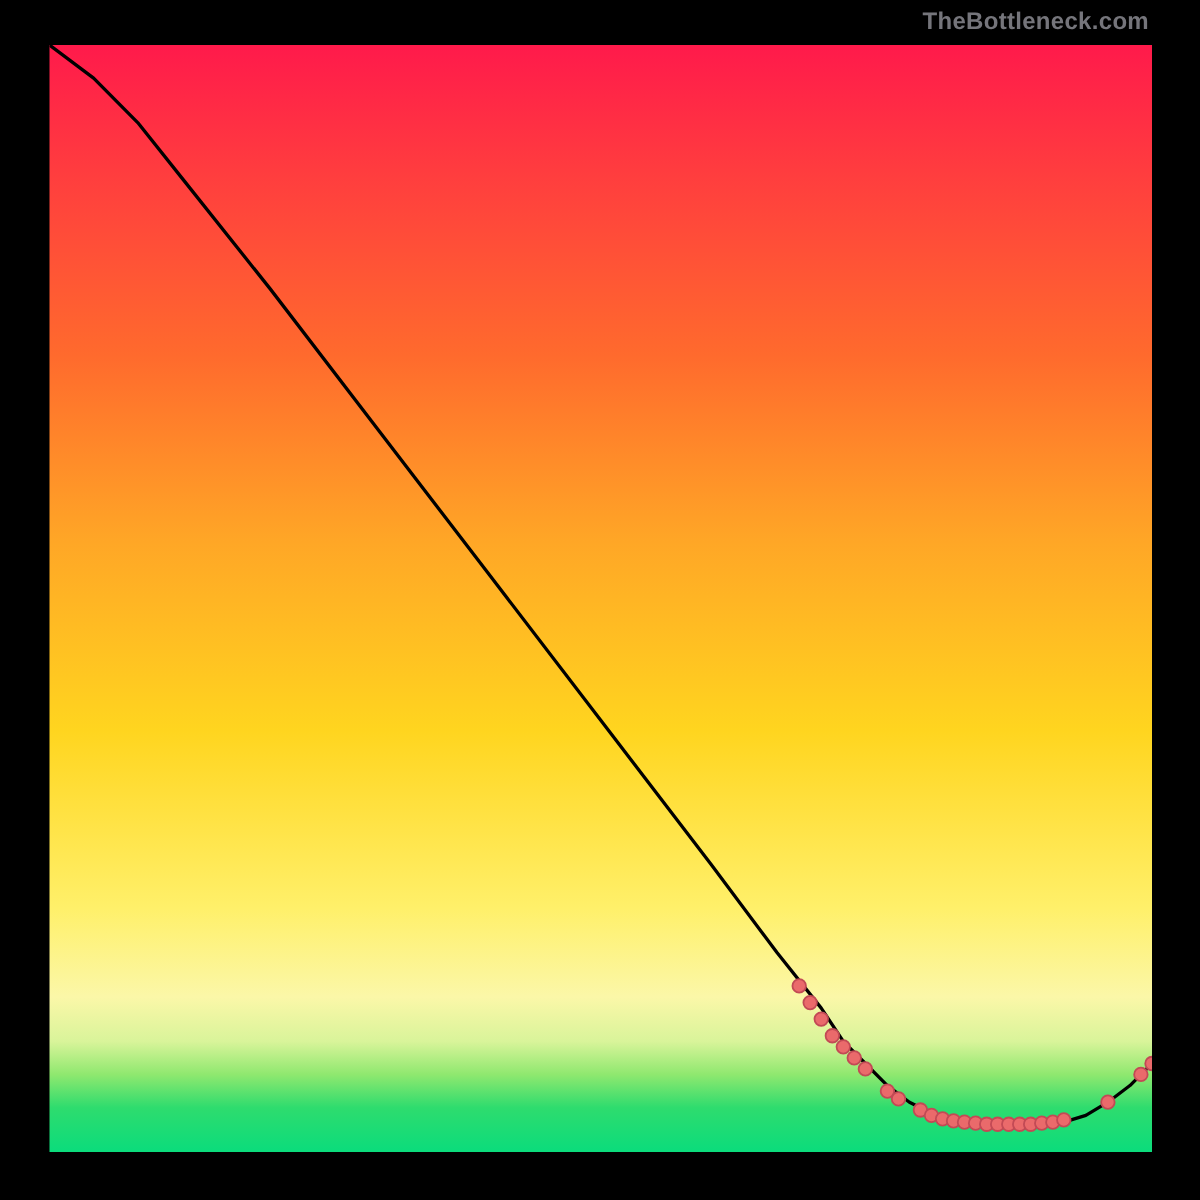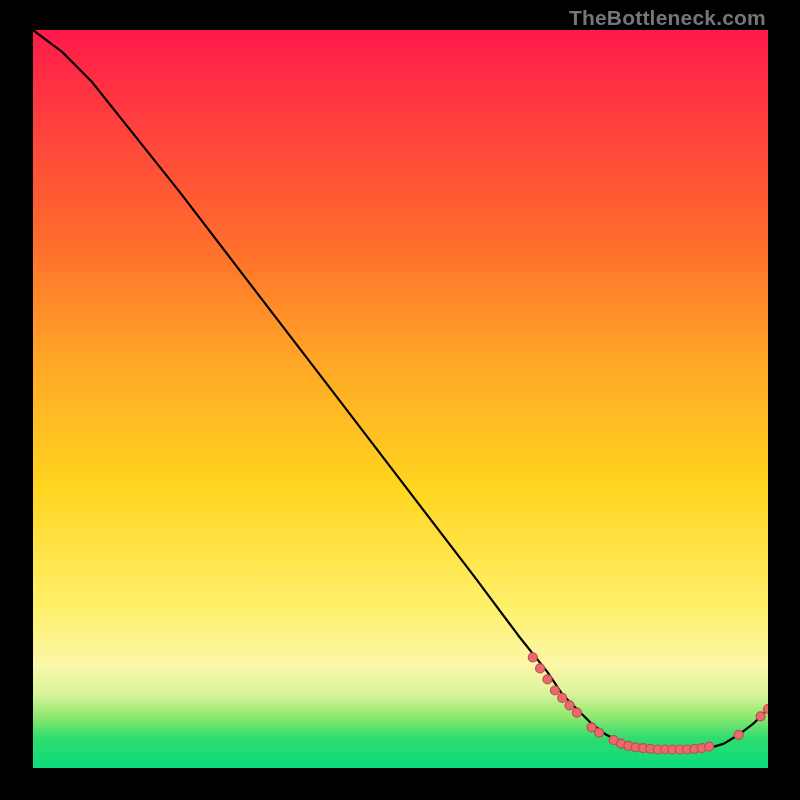--- a/index.html
+++ b/index.html
@@ -36,21 +36,21 @@
       #8fe86f 93%,
       #2edc6e 96%,
       #0bdc7c 100%
     );
   }
   .watermark {
     position: absolute;
     top: 6px;
     right: 34px;
     font-family: Arial, Helvetica, sans-serif;
-    font-size: 21px;
+    font-size: 16px;
     font-weight: 600;
     color: #75757b;
     letter-spacing: 0.2px;
   }
   svg.curve {
     position: absolute;
     left: 0;
     top: 0;
     width: 735px;
     height: 738px;

